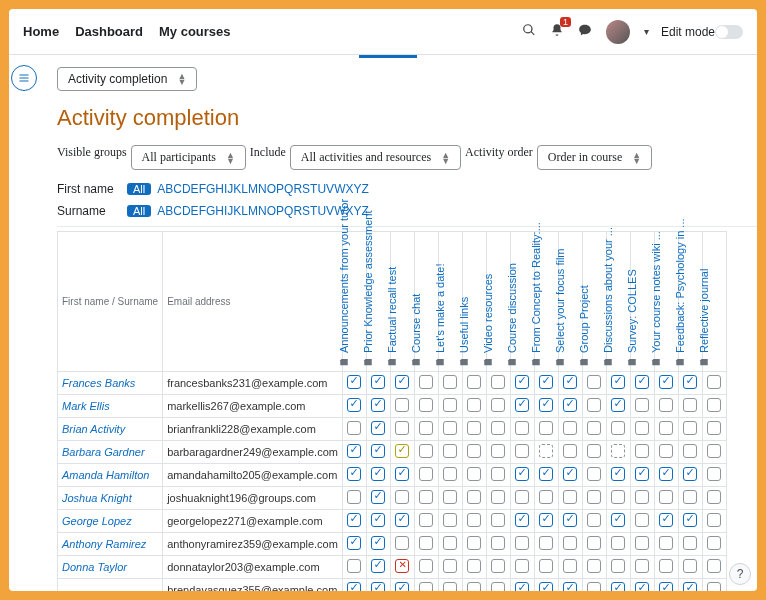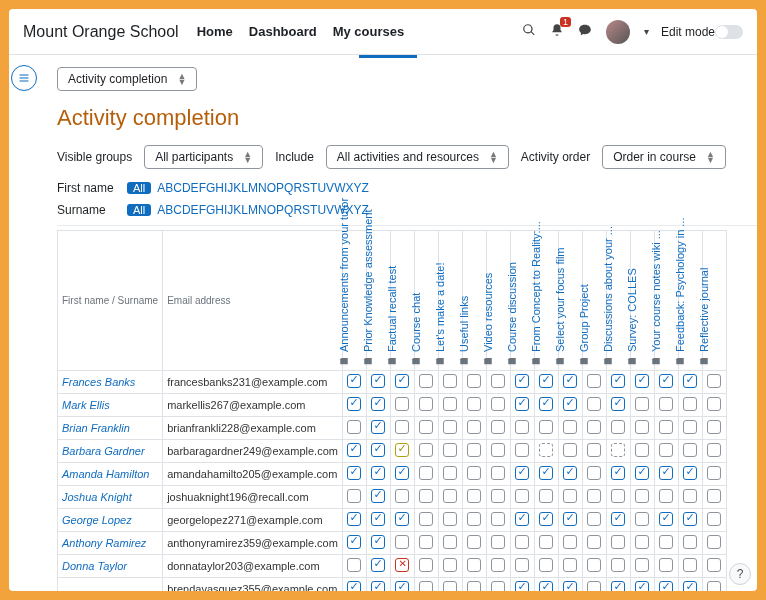--- a/index.html
+++ b/index.html
@@ -19,21 +19,21 @@
 .editmode { display:flex; align-items:center; gap:0; font-size:12px; margin-left:12px; }
 .toggle { width:28px; height:14px; border-radius:7px; background:#dee2e6; position:relative; }
 .toggle:after { content:""; position:absolute; width:12px; height:12px; background:#fff; border-radius:50%; top:1px; left:1px; }
 .tabline { height:4px; position:relative; }
 .tabline:after { content:""; position:absolute; left:350px; width:58px; height:3px; background:#0f6cbf; }
 .drawer-btn { position:absolute; left:2px; top:56px; width:26px; height:26px; border:1px solid #0f6cbf; border-radius:50%; display:flex; align-items:center; justify-content:center; color:#0f6cbf; background:#fff; }
 .content { padding: 8px 0 0 48px; height: calc(100% - 50px); overflow:hidden; }
 .sel { display:inline-flex; align-items:center; border:1px solid #8f959e; border-radius:4px; padding:4px 10px; font-size:12px; background:#fff; color:#1d2125; gap:10px; }
 .sel .car { font-size:9px; opacity:.6; line-height:6px; }
 .h1 { color:#b55f0a; font-size:22px; font-weight:400; margin:14px 0 14px; }
-.filters { display:flex; align-items:center; gap:12px; flex-wrap:wrap; font-size:12px; margin-bottom:12px; }
+.filters { display:flex; gap:4px; flex-wrap:wrap; font-size:12px; margin-bottom:12px;font-family:Liberation Serif, serif; }
 .filters .lbl { color:#1d2125; }
 .letters { display:flex; align-items:center; gap:6px; font-size:12px; margin-bottom:8px; }
 .letters .ltr { color:#0f6cbf; width:16px; text-align:center; }
 .letters .all { background:#0f6cbf; color:#fff; padding:0 6px; border-radius:3px; font-size:11px; }
 .letters .lbl { width:64px; color:#1d2125; }
 hr.sep { border:none; border-top:1px solid #e9ecef; margin:6px 0 4px; }
 .tbl { font-size:11px; border-collapse:collapse; }
 .tbl th, .tbl td { border:1px solid #dee2e6; padding:3px 4px; text-align:center; }
 .tbl th.rot { height:140px; width:24px; position:relative; padding:0; }
 .tbl th.rot > div { position:absolute; bottom:4px; left:50%; transform-origin:left bottom; transform: rotate(-90deg) translateY(-4px); white-space:nowrap; color:#0f6cbf; font-weight:400; display:flex; align-items:center; gap:4px; }
@@ -51,21 +51,20 @@
 .chk.yel { border-color:#b0a20f; }
 .chk.yel:after { content:"✓"; color:#9a8f0c; font-size:11px; position:absolute; top:-2px; left:1px; }
 .help { position:absolute; right:6px; bottom:6px; width:22px; height:22px; border:1px solid #ced4da; border-radius:50%; background:#f8f9fa; display:flex; align-items:center; justify-content:center; color:#495057; font-size:12px; }
 </style>
 </head>
 <body>
 <div class="frame">
     <div class="card">
 
 <div class="topbar">
-  <div class="brand">Mount Orange School</div>
   <div class="navlinks">
     <a>Home</a>
     <a>Dashboard</a>
     <a>My courses</a>
   </div>
   <div class="spacer"></div>
   <div class="ticons">
     <span><svg viewBox="0 0 24 24">
               <path fill="currentColor" d="M10 2a8 8 0 105.3 14l5 5 1.4-1.4-5-5A8 8 0 0010 2zm0 2a6 6 0 110 12 6 6 0 010-12z"></path>
             </svg></span>
@@ -300,21 +299,21 @@
               <td><span class="chk on"></span></td>
               <td><span class="chk on"></span></td>
               <td><span class="chk"></span></td>
               <td><span class="chk on"></span></td>
               <td><span class="chk"></span></td>
               <td><span class="chk"></span></td>
               <td><span class="chk"></span></td>
               <td><span class="chk"></span></td>
             </tr>
             <tr>
-              <td class="name"><a>Brian Franklin</a></td>
+              <td class="name"><a>Brian Activity</a></td>
               <td class="email">brianfrankli228@example.com</td>
               <td><span class="chk"></span></td>
               <td><span class="chk on"></span></td>
               <td><span class="chk"></span></td>
               <td><span class="chk"></span></td>
               <td><span class="chk"></span></td>
               <td><span class="chk"></span></td>
               <td><span class="chk"></span></td>
               <td><span class="chk"></span></td>
               <td><span class="chk"></span></td>
@@ -361,21 +360,21 @@
               <td><span class="chk on"></span></td>
               <td><span class="chk"></span></td>
               <td><span class="chk on"></span></td>
               <td><span class="chk on"></span></td>
               <td><span class="chk on"></span></td>
               <td><span class="chk on"></span></td>
               <td><span class="chk"></span></td>
             </tr>
             <tr>
               <td class="name"><a>Joshua Knight</a></td>
-              <td class="email">joshuaknight196@recall.com</td>
+              <td class="email">joshuaknight196@groups.com</td>
               <td><span class="chk"></span></td>
               <td><span class="chk on"></span></td>
               <td><span class="chk"></span></td>
               <td><span class="chk"></span></td>
               <td><span class="chk"></span></td>
               <td><span class="chk"></span></td>
               <td><span class="chk"></span></td>
               <td><span class="chk"></span></td>
               <td><span class="chk"></span></td>
               <td><span class="chk"></span></td>

